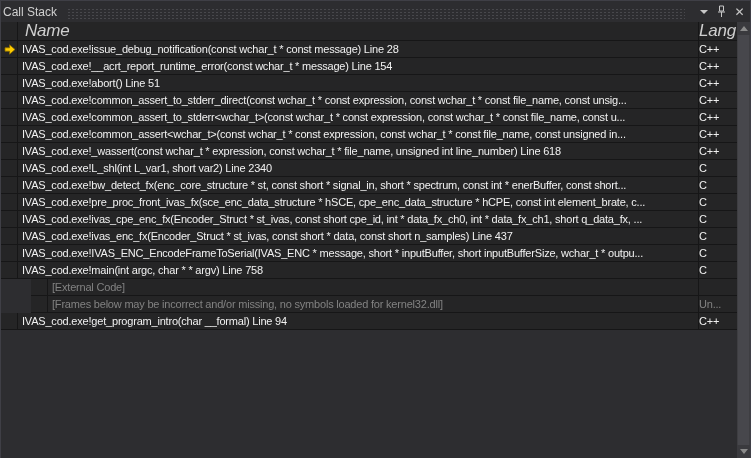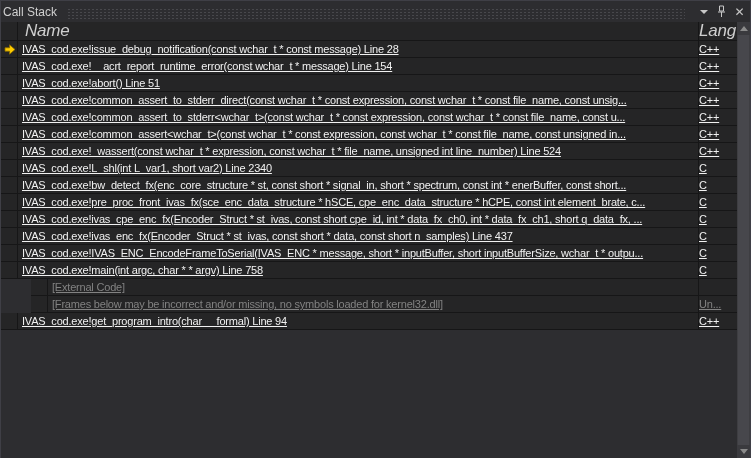--- a/index.html
+++ b/index.html
@@ -72,21 +72,20 @@
     border-left: 1px solid #161617;
     overflow: hidden; white-space: nowrap;
   }
   .row {
     display: flex; height: 17px;
     background: #252526;
     border-bottom: 1px solid #161617;
     color: #f1f1f1;
     font-size: 11px; letter-spacing: -0.2px;
     line-height: 16px;
-    text-decoration: underline;
   }
   .row .cell-name { padding-left: 4px; }
   .row.annotation { color: #828282; margin-left: 30px; }
   .current-arrow {
     position: absolute; top: 3px; left: 3px;
     display: block;
   }
   
   .scrollbar {
     position: absolute; top: 21px; right: 0; bottom: 0; width: 13px;
@@ -185,21 +184,21 @@
       <div class="cell-icon">
         
       </div>
       <div class="cell-name frame-name">IVAS_cod.exe!common_assert&lt;wchar_t&gt;(const wchar_t * const expression, const wchar_t * const file_name, const unsigned in...</div>
       <div class="cell-lang frame-lang">C++</div>
     </div>
         <div class="row">
       <div class="cell-icon">
         
       </div>
-      <div class="cell-name frame-name">IVAS_cod.exe!_wassert(const wchar_t * expression, const wchar_t * file_name, unsigned int line_number) Line 524</div>
+      <div class="cell-name frame-name">IVAS_cod.exe!_wassert(const wchar_t * expression, const wchar_t * file_name, unsigned int line_number) Line 618</div>
       <div class="cell-lang frame-lang">C++</div>
     </div>
         <div class="row">
       <div class="cell-icon">
         
       </div>
       <div class="cell-name frame-name">IVAS_cod.exe!L_shl(int L_var1, short var2) Line 2340</div>
       <div class="cell-lang frame-lang">C</div>
     </div>
         <div class="row">

